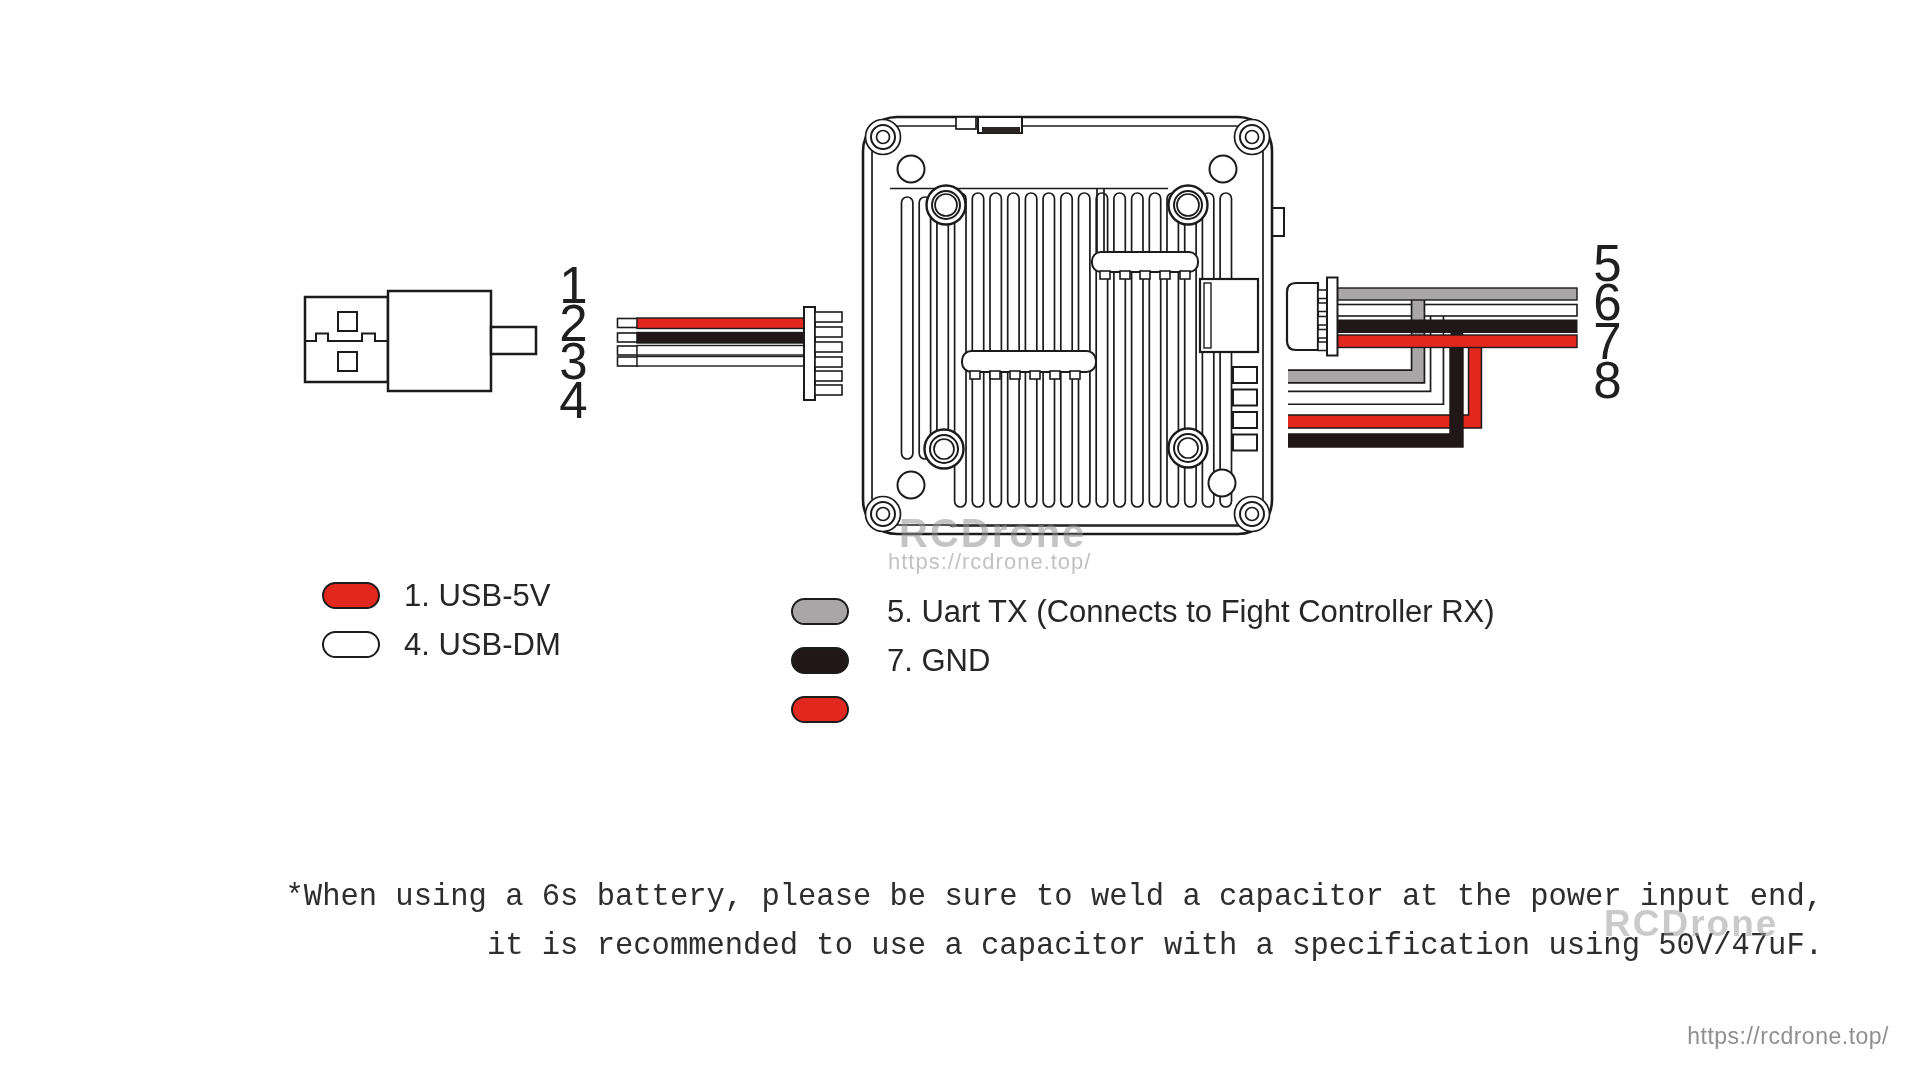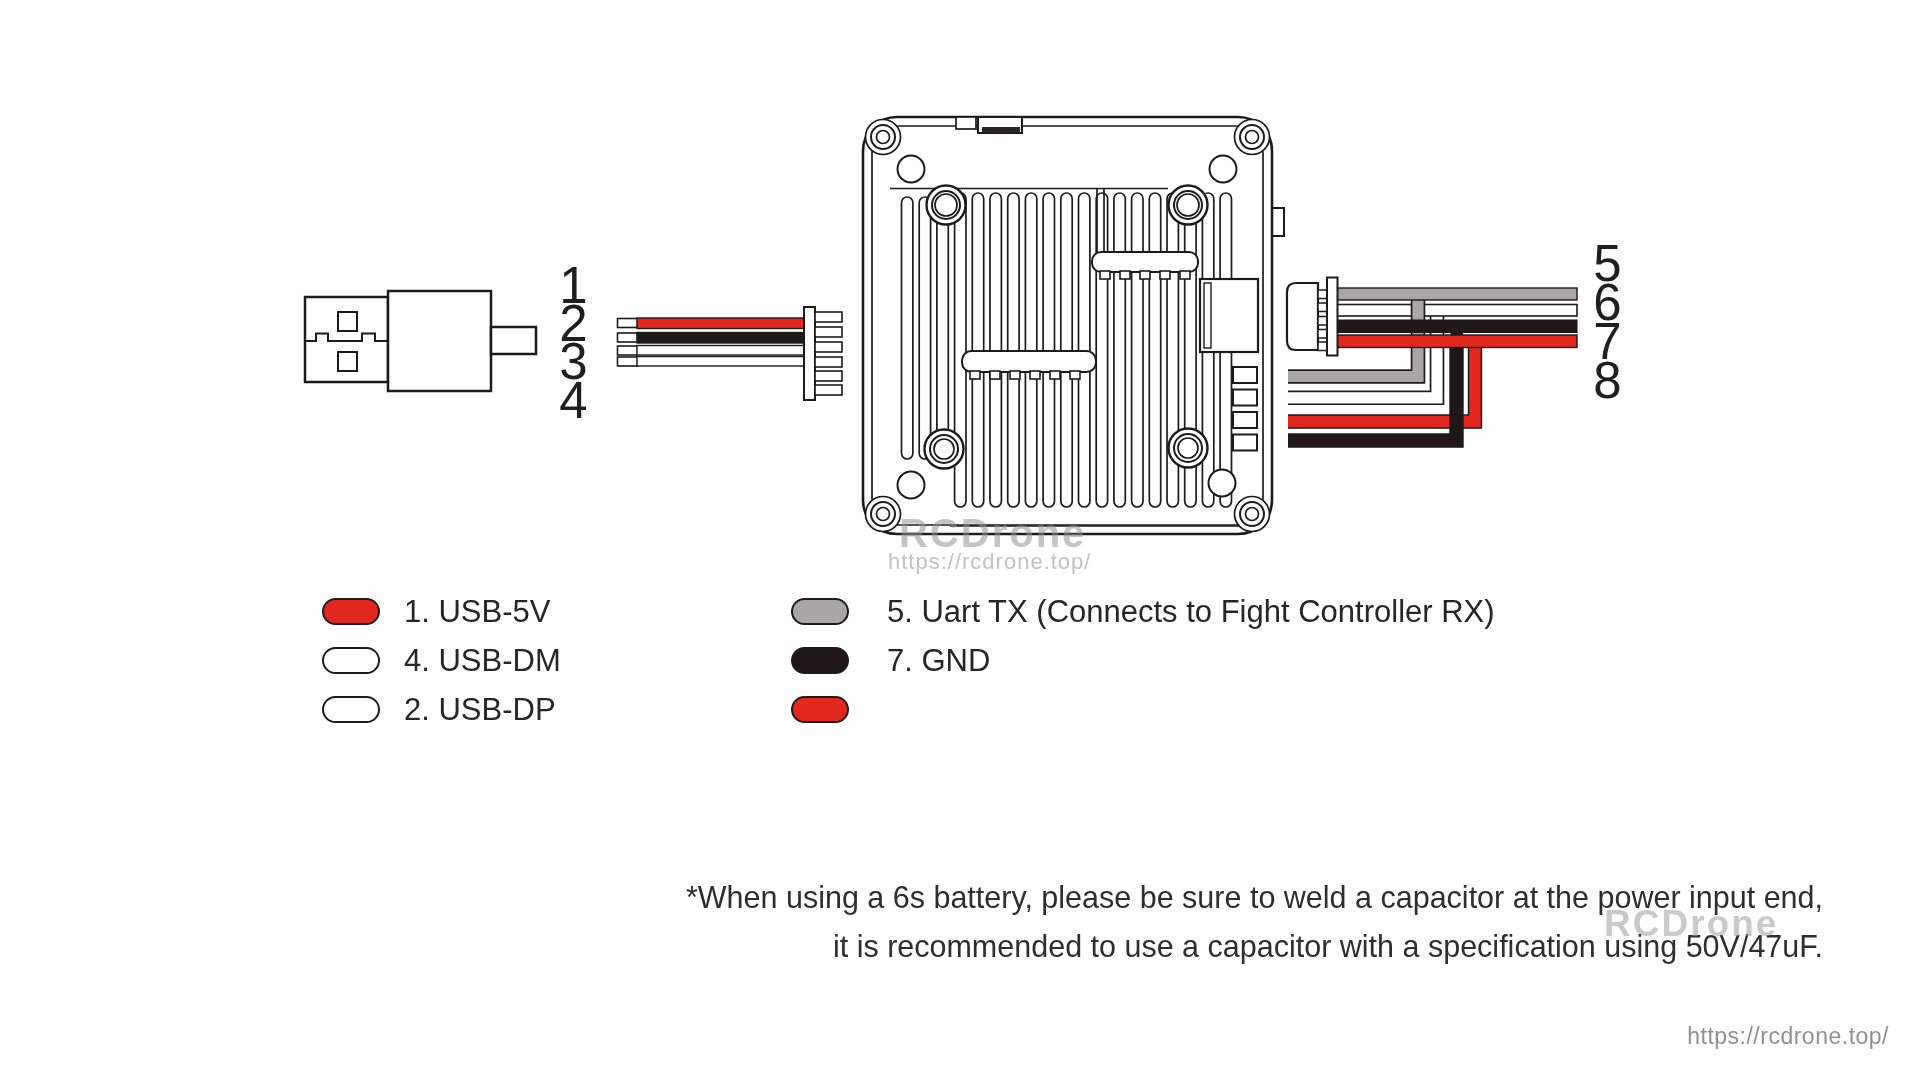--- a/index.html
+++ b/index.html
@@ -10,27 +10,27 @@
   svg *{vector-effect:none;}
   .ln{fill:none;stroke:#1b1b1b;stroke-width:2;}
   .thin{fill:none;stroke:#1b1b1b;stroke-width:1.7;}
   .wfill{fill:#ffffff;stroke:#1b1b1b;}
   .pin-num{font-size:51px;fill:#1f1f1f;font-weight:400;letter-spacing:1px;}
   
   .legend{position:absolute;display:flex;flex-direction:column;}
   .legend-row{height:49px;display:flex;align-items:center;}
   .pill{width:58px;height:27px;border:2.4px solid #1c1c1c;border-radius:15px;box-sizing:border-box;flex:none;}
   .legend-label{font-size:31px;font-weight:300;color:#262626;white-space:nowrap;}
-  #legend-left{left:322px;top:587px;}
+  #legend-left{left:322px;top:571px;}
   #legend-left .legend-label{margin-left:24px;}
   #legend-right{left:791px;top:587px;}
   #legend-right .legend-label{margin-left:38px;}
   
   #footnote{position:absolute;top:873px;left:0;width:1823px;text-align:right;
-            font-size:30.5px;line-height:49px;font-weight:300;color:#2e2e2e;}
+            font-size:30.5px;line-height:49px;font-weight:300;color:#2e2e2e;font-family:Liberation Mono, monospace;}
   
   .wm{position:absolute;pointer-events:none;white-space:nowrap;}
   #wm-center-brand{left:899px;top:511px;font-size:40px;font-weight:bold;color:rgba(150,147,147,0.55);letter-spacing:2px;}
   #wm-center-url{left:888px;top:549px;font-size:22px;color:rgba(145,142,142,0.55);letter-spacing:1px;}
   #wm-footer-brand{left:1604px;top:903px;font-size:37px;font-weight:bold;color:rgba(160,158,158,0.55);letter-spacing:2px;}
   #wm-footer-url{right:31px;top:1023px;font-size:23px;color:#8f8f8f;letter-spacing:0.5px;}
 </style>
 </head>
 <body>
 
@@ -217,24 +217,20 @@
 
 <div class="legend" id="legend-left">
   <div class="legend-row">
     <div class="pill" style="background: rgb(226, 39, 31);"></div>
     <div class="legend-label">1. USB-5V</div>
   </div>
   <div class="legend-row">
     <div class="pill" style="background: rgb(255, 255, 255);"></div>
     <div class="legend-label">4. USB-DM</div>
   </div>
-  <div class="legend-row">
-    <div class="pill" style="background: rgb(255, 255, 255);"></div>
-    <div class="legend-label">2. USB-DP</div>
-  </div>
 </div>
 
 <div class="legend" id="legend-right">
   <div class="legend-row">
     <div class="pill" style="background: rgb(168, 166, 167);"></div>
     <div class="legend-label">5. Uart TX (Connects to Fight Controller RX)</div>
   </div>
   <div class="legend-row">
     <div class="pill" style="background: rgb(34, 23, 24);"></div>
     <div class="legend-label">7. GND</div>

